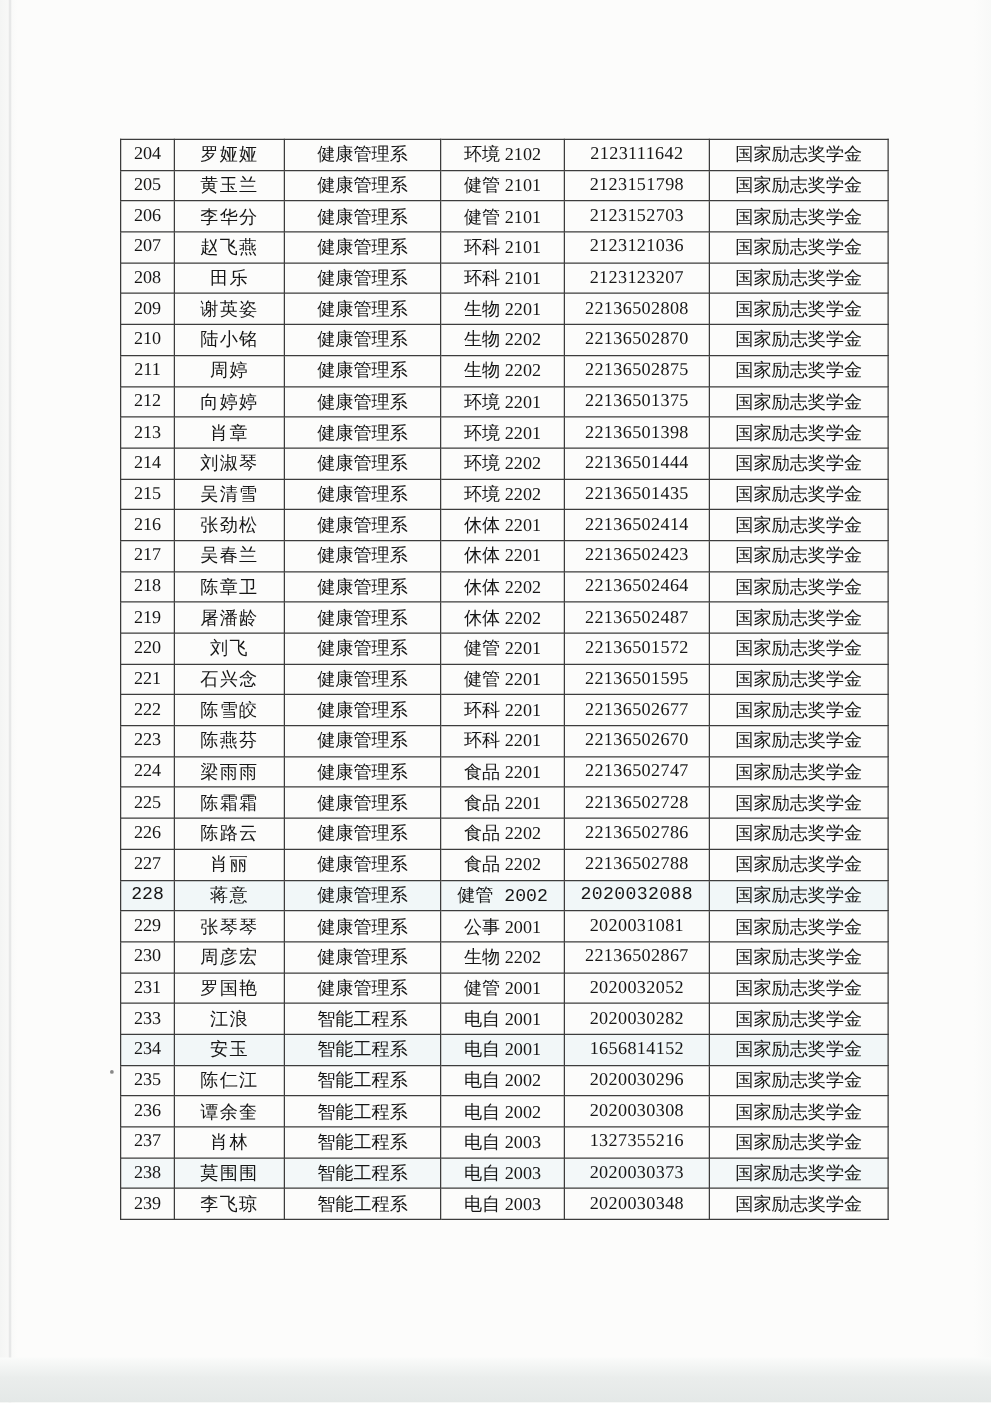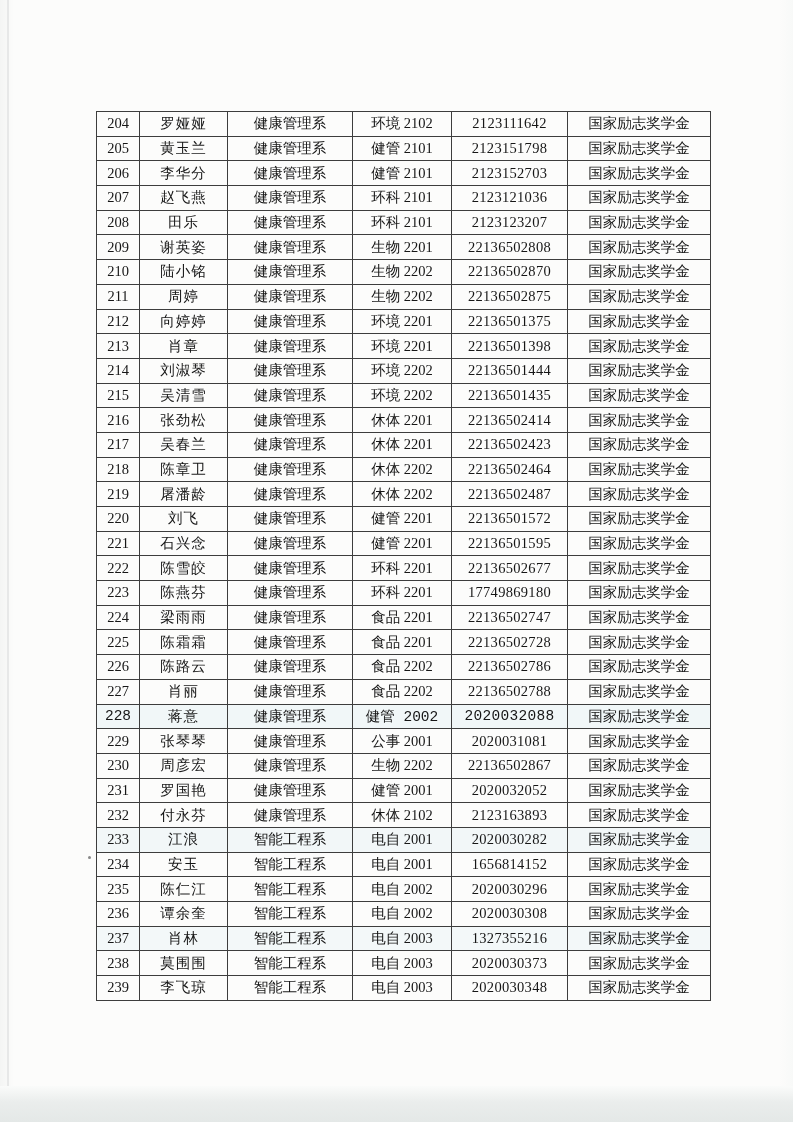--- a/index.html
+++ b/index.html
@@ -207,21 +207,21 @@
           <td class="dept">健康管理系</td>
           <td class="class">环科 2201</td>
           <td class="id">22136502677</td>
           <td class="award">国家励志奖学金</td>
         </tr>
         <tr>
           <td class="serial">223</td>
           <td class="name">陈燕芬</td>
           <td class="dept">健康管理系</td>
           <td class="class">环科 2201</td>
-          <td class="id">17749869180</td>
+          <td class="id">22136502670</td>
           <td class="award">国家励志奖学金</td>
         </tr>
         <tr>
           <td class="serial">224</td>
           <td class="name">梁雨雨</td>
           <td class="dept">健康管理系</td>
           <td class="class">食品 2201</td>
           <td class="id">22136502747</td>
           <td class="award">国家励志奖学金</td>
         </tr>
@@ -272,28 +272,20 @@
           <td class="class">生物 2202</td>
           <td class="id">22136502867</td>
           <td class="award">国家励志奖学金</td>
         </tr>
         <tr>
           <td class="serial">231</td>
           <td class="name">罗国艳</td>
           <td class="dept">健康管理系</td>
           <td class="class">健管 2001</td>
           <td class="id">2020032052</td>
-          <td class="award">国家励志奖学金</td>
-        </tr>
-        <tr>
-          <td class="serial">232</td>
-          <td class="name">付永芬</td>
-          <td class="dept">健康管理系</td>
-          <td class="class">休体 2102</td>
-          <td class="id">2123163893</td>
           <td class="award">国家励志奖学金</td>
         </tr>
         <tr>
           <td class="serial">233</td>
           <td class="name">江浪</td>
           <td class="dept">智能工程系</td>
           <td class="class">电自 2001</td>
           <td class="id">2020030282</td>
           <td class="award">国家励志奖学金</td>
         </tr>

